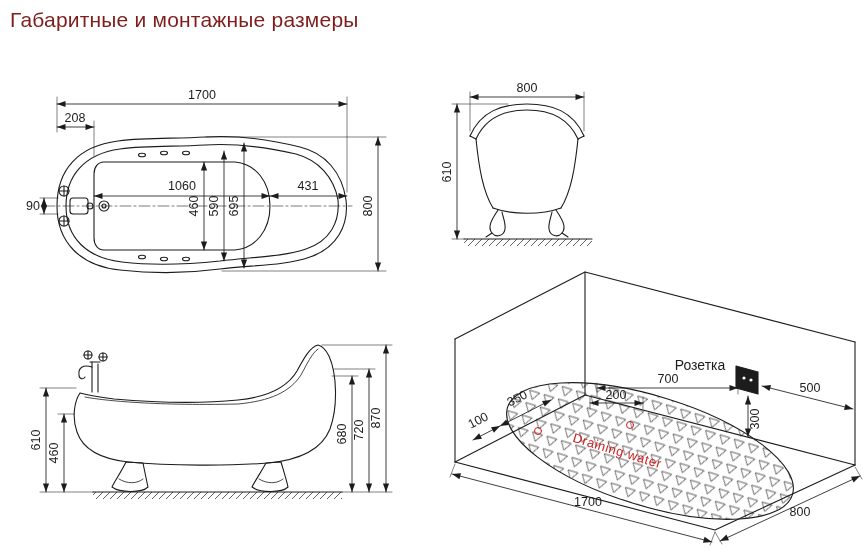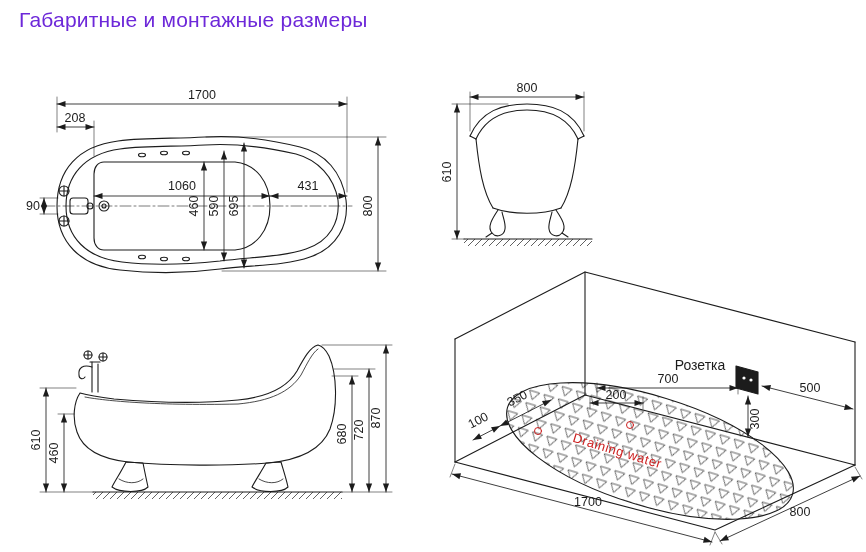--- a/index.html
+++ b/index.html
@@ -2,21 +2,21 @@
 <html style="--line: #1c1c1c; --red: #cc2020; --bg: #ffffff;"><head>
 <meta charset="utf-8">
 <style>
   :root { --line:#1c1c1c; --red:#cc2020; --bg:#ffffff; }
   html,body { margin:0; padding:0; background:#fff; }
   #stage {
     position:relative; width:866px; height:552px; background:var(--bg);
     font-family:"Liberation Sans", sans-serif; overflow:hidden;
   }
   #page-title {
-    position:absolute; top:8px; left:19px; font-size:21px; color:#6d28d9;
+    position:absolute; top:8px; left:10px; font-size:21px; color:#7f1d1d;
     font-family:"Liberation Sans", sans-serif; letter-spacing:.2px;
   }
   #drawing { position:absolute; top:0; left:0; }
   #drawing path, #drawing line, #drawing polyline, #drawing ellipse,
   #drawing circle, #drawing rect, #drawing polygon {
     fill:none; stroke:var(--line); stroke-width:1.1;
     stroke-linecap:round; stroke-linejoin:round;
   }
   #drawing .dim  { stroke-width:.85; }
   #drawing .ext  { stroke-width:.65; opacity:.85; }

